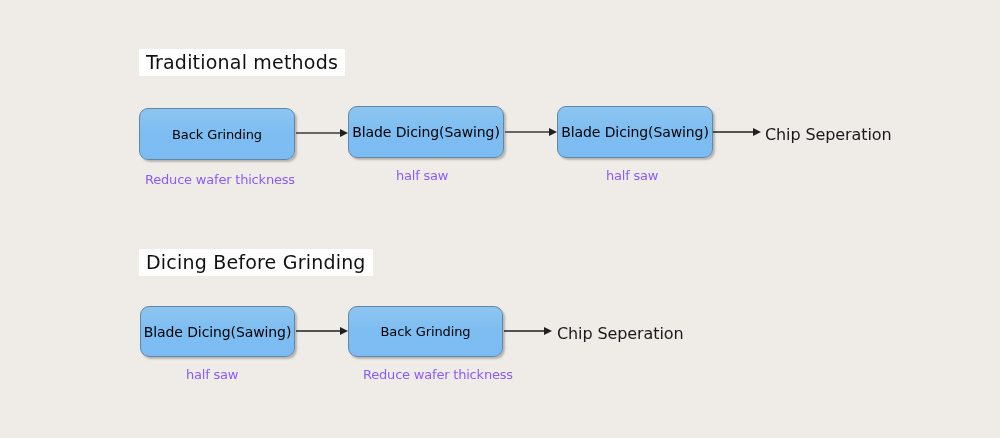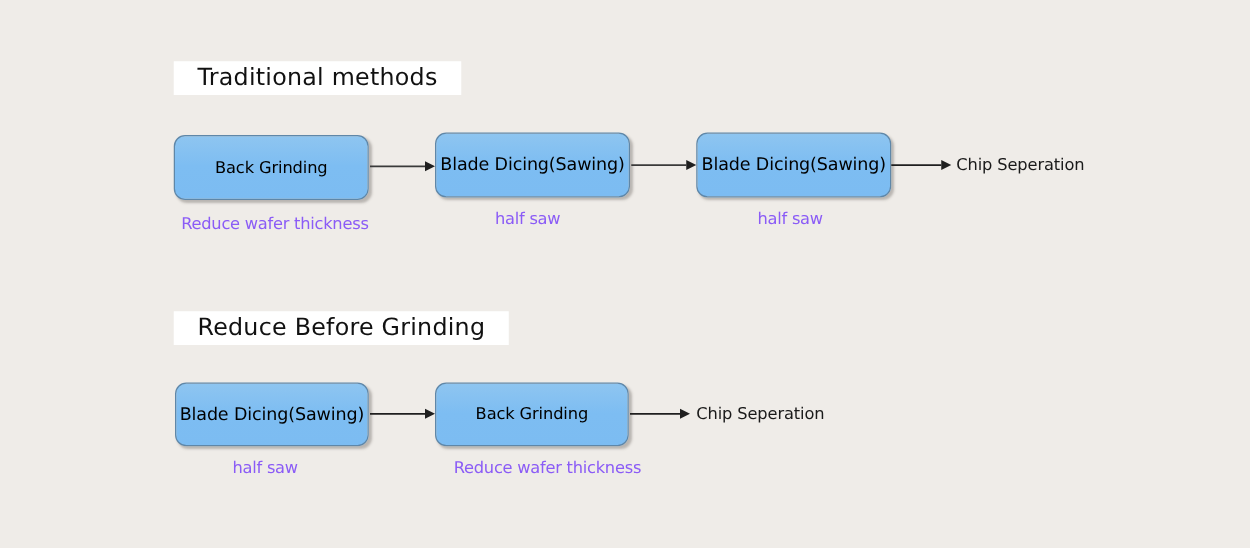--- a/index.html
+++ b/index.html
@@ -24,21 +24,21 @@
   
   .section-heading {
     position: absolute;
     background: #ffffff;
     color: #111111;
     font-family: "DejaVu Sans", sans-serif;
     font-size: 19px;
     font-weight: 400;
     letter-spacing: 0.2px;
     line-height: 27px;
-    padding: 0 19px;
+    padding: 0 7px;
     white-space: nowrap;
     box-sizing: border-box;
   }
   #heading-traditional { left: 139px; top: 49px; height: 27px; }
   #heading-dbg        { left: 139px; top: 249px; height: 27px; }
 
   
   .proc-box {
     position: absolute;
     box-sizing: border-box;
@@ -67,21 +67,21 @@
     font-weight: 400;
     white-space: nowrap;
     letter-spacing: -0.2px;
   }
 
   
   .terminal-label {
     position: absolute;
     color: #1a1a1a;
     font-family: "DejaVu Sans", sans-serif;
-    font-size: 13px;
+    font-size: 16px;
     font-weight: 400;
     white-space: nowrap;
     letter-spacing: -0.1px;
   }
 
   
   .arrow {
     position: absolute;
     height: 12px;
     pointer-events: none;
@@ -126,21 +126,21 @@
 
   <div class="arrow" style="left:713px; top:126px; width:48px;">
     <svg width="48" height="12" viewBox="0 0 48 12">
       <line x1="0" y1="6" x2="40" y2="6" stroke="#1f1f1f" stroke-width="1.4"></line>
       <polygon points="40,2 48,6 40,10" fill="#1f1f1f"></polygon>
     </svg>
   </div>
 
   <div class="terminal-label" style="left:765px; top:125px;">Chip Seperation</div>
 
-  <div class="section-heading" id="heading-dbg">Reduce Before Grinding</div>
+  <div class="section-heading" id="heading-dbg">Dicing Before Grinding</div>
 
   <div class="proc-box small-label" style="left:140px; top:306px; width:155px; height:51px;">
     <span>Blade Dicing(Sawing)</span>
   </div>
   <div class="caption" style="left:186px; top:367px;">half saw</div>
 
   <div class="arrow" style="left:296px; top:325px; width:52px;">
     <svg width="52" height="12" viewBox="0 0 52 12">
       <line x1="0" y1="6" x2="44" y2="6" stroke="#1f1f1f" stroke-width="1.4"></line>
       <polygon points="44,2 52,6 44,10" fill="#1f1f1f"></polygon>

